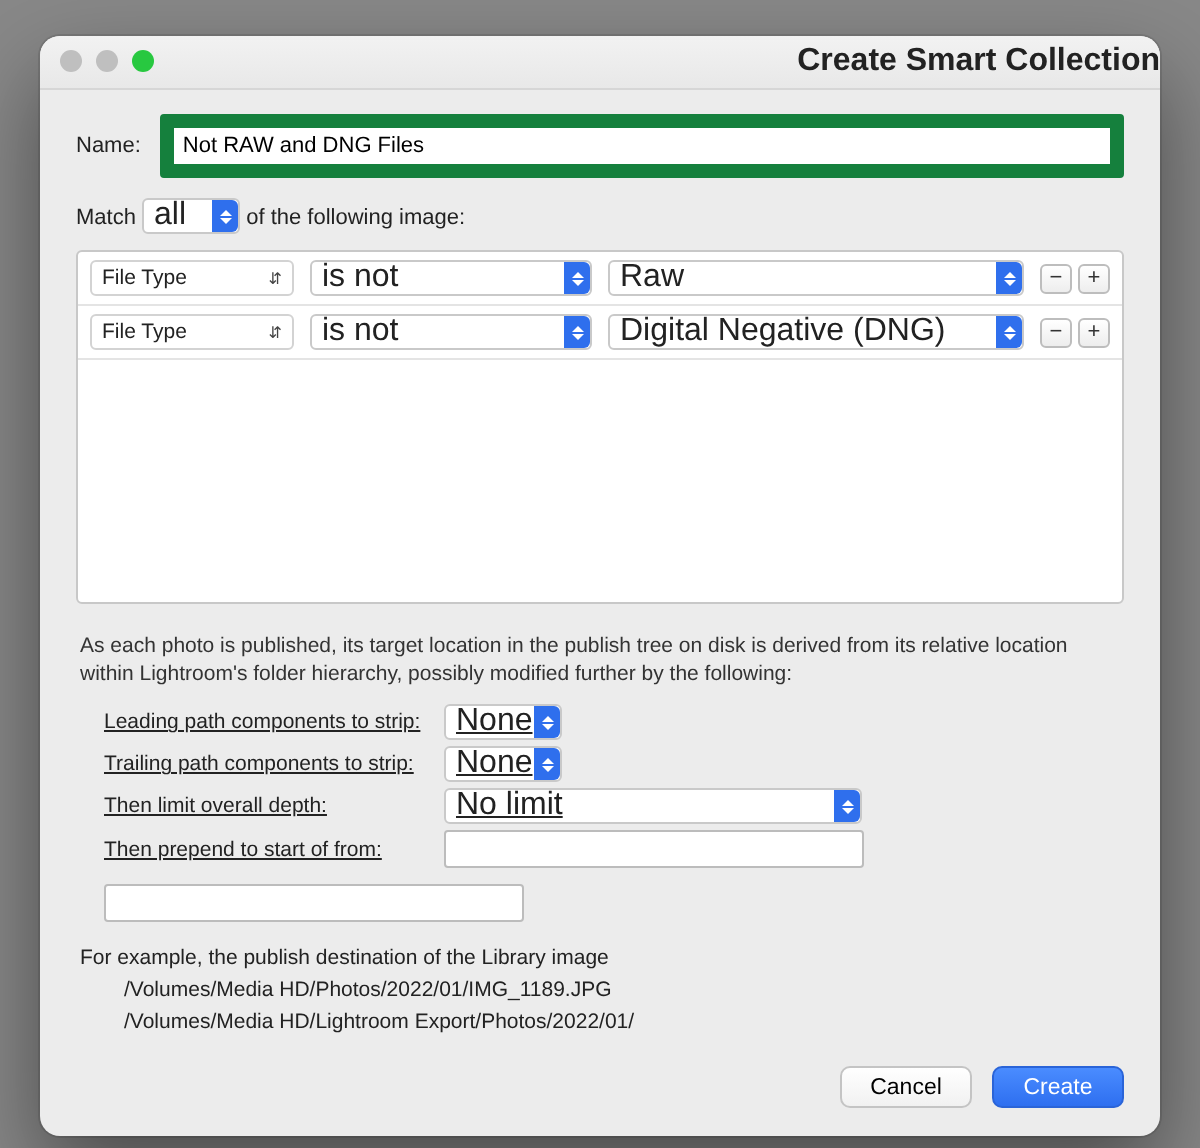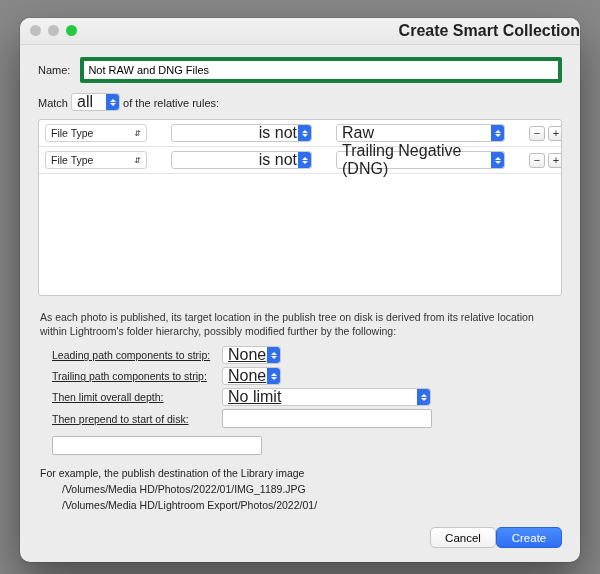--- a/index.html
+++ b/index.html
@@ -25,21 +25,21 @@
     border-bottom:1px solid #d6d6d6;
   }
   .traffic{position:absolute;left:10px;top:7px;display:flex;gap:7px;}
   .tl{width:11px;height:11px;border-radius:50%;}
   .tl.c{background:#bfbfbf;}
   .tl.m{background:#bfbfbf;}
   .tl.z{background:#28c840;}
   
   .inner{padding:12px 18px 14px;}
   .row-name{display:flex;align-items:center;gap:10px;margin-bottom:10px;}
-  .row-name input{flex:1;height:18px;border:4px solid #15803d;border-radius:2px;padding:0 4px;font-size:11px;background:#fff;}
+  .row-name input{flex:1;height:18px;border:7px solid #15803d;border-radius:2px;padding:0 4px;font-size:11px;background:#fff;}
   .row-match{margin:6px 0 8px;}
   .mac-sel{
     display:inline-flex;align-items:center;justify-content:space-between;
     height:16px;min-width:28px;
     border:1px solid #c9c9c9;border-radius:3px;
     background:#fff;font-size:16px;padding:0 14px 0 5px;
     position:relative;
   }
   .mac-sel.wide{min-width:100px;}
   .mac-sel.xwide{min-width:148px;}
@@ -54,51 +54,51 @@
     content:"";width:0;height:0;border-left:3px solid transparent;border-right:3px solid transparent;
   }
   .sel-btn::before{border-bottom:3px solid #fff;margin-bottom:1px;}
   .sel-btn::after{border-top:3px solid #fff;}
   
   .rules{
     border:1px solid #c8c8c8;border-radius:3px;background:#fff;
     height:175px;overflow:hidden;
   }
   .rule{
-    display:flex;align-items:center;gap:24px;
+    display:flex;align-items:center;gap:8px;
     padding:3px 6px;height:20px;
     border-bottom:1px solid #e4e4e4;
   }
   .attr-sel{
     display:flex;align-items:center;justify-content:space-between;
     flex:0 0 90px;height:16px;
     border:1px solid #d3d3d3;border-radius:3px;background:#fff;
     padding:0 5px;font-size:10.5px;position:relative;
   }
   .caret{font-size:8px;color:#444;}
-  .opsel{flex:0 0 120px;justify-content:flex-end;}
+  .opsel{flex:0 0 120px;}
   .valsel{flex:1;}
   .pm{display:flex;gap:3px;}
   .pm button{
     width:16px;height:15px;border:1px solid #bdbdbd;border-radius:3px;
     background:linear-gradient(#fff,#ededed);font-size:11px;line-height:11px;
     padding:0;cursor:pointer;color:#333;
   }
   
   .desc{margin:14px 2px 8px;font-size:10.5px;color:#333;line-height:1.35;}
   .optrow{display:flex;align-items:center;margin:3px 0 3px 14px;font-size:10.5px;text-decoration:underline;}
   .optrow .lbl{width:170px;}
   .txt{
     height:17px;width:200px;border:1px solid #bcbcbc;border-radius:2px;background:#fff;
     padding:0 4px;font-size:11px;
   }
   .ex{margin:12px 2px 2px;font-size:10.5px;}
   .expath{margin:4px 2px 2px 24px;font-size:10.5px;}
   
-  .footer{display:flex;justify-content:flex-end;margin-top:16px;}
+  .footer{display:flex;justify-content:flex-end;gap:10px;margin-top:16px;}
   .btn{
     min-width:66px;height:21px;border:1px solid #c4c4c4;border-radius:5px;
     background:linear-gradient(#ffffff,#f1f1f1);font-size:11.5px;cursor:pointer;
   }
   .btn.primary{
     background:linear-gradient(#4a8cff,#2e6ff0);color:#fff;border:1px solid #2a64d8;
   }
 </style>
 </head>
 <body>
@@ -119,21 +119,21 @@
       <span>Name:</span>
       <input type="text" value="Not RAW and DNG Files" style="">
     </div>
 
     <div class="row-match">
       <span>Match</span>
       <span class="mac-sel">
         <span>all</span>
         <span class="sel-btn"></span>
       </span>
-      <span>of the relative rules:</span>
+      <span>of the following image:</span>
     </div>
 
     <div class="rules">
 
       <div class="rule">
         <span class="attr-sel">
           <span>File Type</span>
           <span class="caret">⇵</span>
         </span>
         <span class="mac-sel wide opsel">
@@ -153,21 +153,21 @@
       <div class="rule">
         <span class="attr-sel">
           <span>File Type</span>
           <span class="caret">⇵</span>
         </span>
         <span class="mac-sel wide opsel">
           <span>is not</span>
           <span class="sel-btn"></span>
         </span>
         <span class="mac-sel xwide valsel">
-          <span>Trailing Negative (DNG)</span>
+          <span>Digital Negative (DNG)</span>
           <span class="sel-btn"></span>
         </span>
         <span class="pm">
           <button>−</button>
           <button>+</button>
         </span>
       </div>
 
     </div>
 
@@ -188,21 +188,21 @@
       </span>
     </div>
     <div class="optrow">
       <span class="lbl">Then limit overall depth:</span>
       <span class="mac-sel" style="min-width:188px">
         <span>No limit</span>
         <span class="sel-btn"></span>
       </span>
     </div>
     <div class="optrow">
-      <span class="lbl">Then prepend to start of disk:</span>
+      <span class="lbl">Then prepend to start of from:</span>
       <input class="txt" type="text" value="" style="">
     </div>
     <div class="optrow" style="margin-top:8px">
       <input class="txt" type="text" value="" style="">
     </div>
 
     <div class="ex">For example, the publish destination of the Library image</div>
     <div class="expath">/Volumes/Media HD/Photos/2022/01/IMG_1189.JPG</div>
     <div class="expath">/Volumes/Media HD/Lightroom Export/Photos/2022/01/</div>
 

